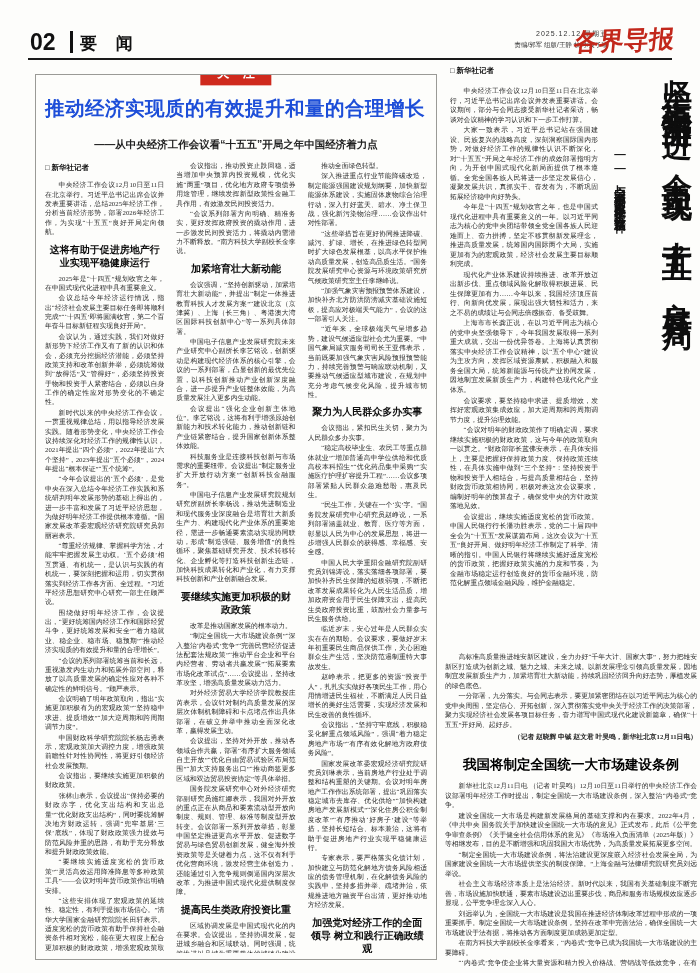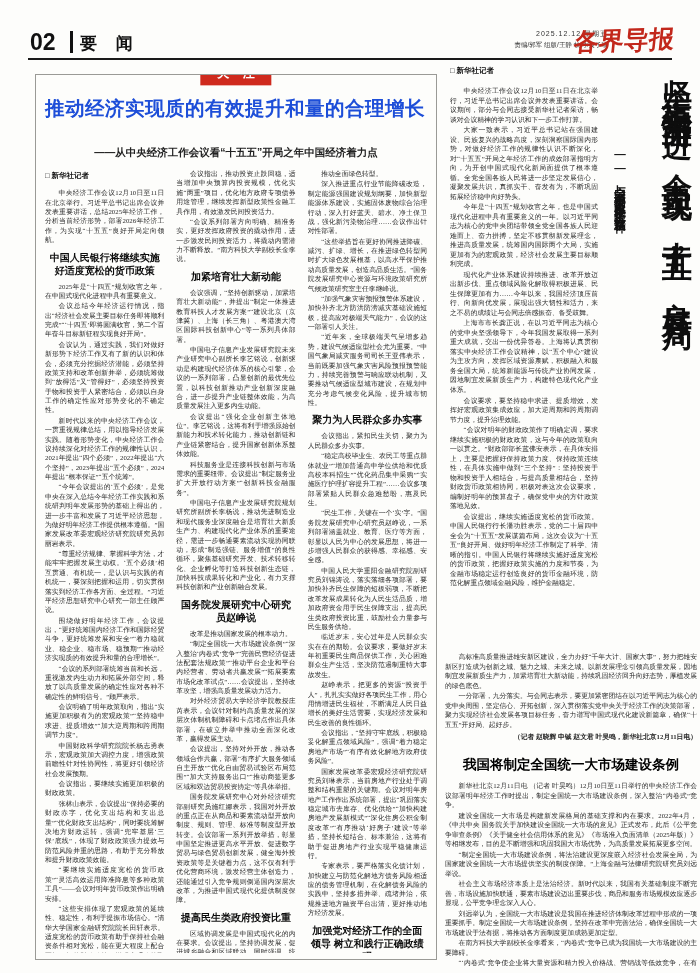--- a/index.html
+++ b/index.html
@@ -19,21 +19,21 @@
         transform:skewX(-8deg) rotate(-2deg);font-family:"DejaVu Serif","Liberation Serif",serif;}
   #hdr-rule{position:absolute;left:28px;top:58px;width:644px;height:2px;background:#1a1a1a;}
   
   #left-box{position:absolute;left:35px;top:74px;width:402px;height:886px;border:1px solid #9a9a96;
         box-sizing:border-box;padding:14px 9px 6px 9px;display:flex;flex-direction:column;overflow:hidden;}
   #focus-badge{position:absolute;left:50%;top:0;transform:translate(-50%,-55%);background:#cf2a1d;color:#fff;
         font-family:"Liberation Sans","DejaVu Sans",sans-serif;font-weight:bold;font-size:12px;
         letter-spacing:5px;padding:3px 12px 3px 17px;}
   #left-headline{text-align:left;font-size:19.5px;font-weight:800;letter-spacing:0.5px;color:#1d4ed8;
         font-family:"Liberation Sans","DejaVu Sans",sans-serif;margin-top:6px;white-space:nowrap;}
-  #left-subheadline{text-align:center;font-size:10.5px;font-weight:bold;color:#222;margin-top:24px;
+  #left-subheadline{text-align:center;font-size:10.5px;font-weight:bold;color:#222;margin-top:16px;
         font-family:"Liberation Sans","DejaVu Sans",sans-serif;}
   #left-cols{display:flex;gap:12px;margin-top:9px;flex:1;overflow:hidden;}
   .col{flex:1;overflow:hidden;font-size:6.8px;line-height:1.38;text-align:justify;color:#2a2a2a;}
   .byline{font-family:"Liberation Sans","DejaVu Sans",sans-serif;font-weight:bold;font-size:7.5px;
         margin:2px 0 7px 0;color:#111;}
   .para{text-indent:2em;margin:0 0 1px 0;}
   .sec-h{font-family:"Liberation Sans","DejaVu Sans",sans-serif;font-weight:bold;font-size:10px;
         text-align:center;color:#0d0d0d;margin:6px 0 5px 0;line-height:1.3;}
   .sig{text-align:right;font-weight:bold;font-size:6.8px;margin-top:3px;}
   
@@ -71,21 +71,21 @@
 
   <div id="left-box">
     <div id="focus-badge">关 注</div>
     <div id="left-headline">推动经济实现质的有效提升和量的合理增长</div>
     <div id="left-subheadline">——从中央经济工作会议看“十五五”开局之年中国经济着力点</div>
     <div id="left-cols">
       <div class="col">
         <div class="byline">□ 新华社记者</div>
         <div>
             <div class="para">中央经济工作会议12月10日至11日在北京举行。习近平总书记出席会议并发表重要讲话，总结2025年经济工作，分析当前经济形势，部署2026年经济工作，为实现“十五五”良好开局定向领航。</div>
-            <div class="sec-h">中国人民银行将继续实施好适度宽松的货币政策</div>
+            <div class="sec-h">这将有助于促进房地产行业实现平稳健康运行</div>
             <div class="para">2025年是“十四五”规划收官之年，在中国式现代化进程中具有重要意义。</div>
             <div class="para">会议总结今年经济运行情况，指出“经济社会发展主要目标任务即将顺利完成”“‘十四五’即将圆满收官，第二个百年奋斗目标新征程实现良好开局”。</div>
             <div class="para">会议认为，通过实践，我们对做好新形势下经济工作又有了新的认识和体会，必须充分挖掘经济潜能，必须坚持政策支持和改革创新并举，必须统筹做到“放得活”又“管得好”，必须坚持投资于物和投资于人紧密结合，必须以自身工作的确定性应对形势变化的不确定性。</div>
             <div class="para">新时代以来的中央经济工作会议，一贯重视规律总结，用以指导经济发展实践。随着形势变化，中央经济工作会议持续深化对经济工作的规律性认识，2021年提出“四个必须”，2022年提出“六个坚持”，2023年提出“五个必须”，2024年提出“根本保证”“五个统筹”。</div>
             <div class="para">“今年会议提出的‘五个必须’，是党中央在深入总结今年经济工作实践和系统研判明年发展形势的基础上得出的，进一步丰富和发展了习近平经济思想，为做好明年经济工作提供根本遵循。”国家发展改革委宏观经济研究院研究员郭丽岩表示。</div>
             <div class="para">“尊重经济规律、掌握科学方法，才能牢牢把握发展主动权。‘五个必须’相互贯通、有机统一，是认识与实践的有机统一，要深刻把握和运用，切实贯彻落实到经济工作各方面、全过程。”习近平经济思想研究中心研究一部主任顾严说。</div>
             <div class="para">围绕做好明年经济工作，会议提出，“更好统筹国内经济工作和国际经贸斗争，更好统筹发展和安全”“着力稳就业、稳企业、稳市场、稳预期”“推动经济实现质的有效提升和量的合理增长”。</div>
             <div class="para">“会议的系列部署统筹当前和长远，重视激发内生动力和拓展外部空间，释放了以高质量发展的确定性应对各种不确定性的鲜明信号。”顾严表示。</div>
             <div class="para">会议明确了明年政策取向，指出“实施更加积极有为的宏观政策”“坚持稳中求进、提质增效”“加大逆周期和跨周期调节力度”。</div>
             <div class="para">中国财政科学研究院院长杨志勇表示，宏观政策加大调控力度，增强政策前瞻性针对性协同性，将更好引领经济社会发展预期。</div>
@@ -97,21 +97,21 @@
       </div>
       <div class="col">
           <div class="para">会议指出，推动投资止跌回稳，适当增加中央预算内投资规模，优化实施“两重”项目，优化地方政府专项债券用途管理，继续发挥新型政策性金融工具作用，有效激发民间投资活力。</div>
           <div class="para">“会议系列部署方向明确、精准务实，更好发挥政府投资的撬动作用，进一步激发民间投资活力，将撬动内需潜力不断释放。”南方科技大学副校长金李说。</div>
           <div class="sec-h">加紧培育壮大新动能</div>
           <div class="para">会议强调，“坚持创新驱动，加紧培育壮大新动能”，并提出“制定一体推进教育科技人才发展方案”“建设北京（京津冀）、上海（长三角）、粤港澳大湾区国际科技创新中心”等一系列具体部署。</div>
           <div class="para">中国电子信息产业发展研究院未来产业研究中心副所长李艺铭说，创新驱动是构建现代经济体系的核心引擎，会议的一系列部署，凸显创新的最优先位置，以科技创新推动产业创新深度融合，进一步提升产业链整体效能，为高质量发展注入更多内生动能。</div>
           <div class="para">会议提出“强化企业创新主体地位”。李艺铭说，这将有利于增强原始创新能力和技术转化能力，推动创新链和产业链紧密结合，提升国家创新体系整体效能。</div>
           <div class="para">科技服务业是连接科技创新与市场需求的重要纽带。会议提出“制定服务业扩大开放行动方案”“创新科技金融服务”。</div>
           <div class="para">中国电子信息产业发展研究院规划研究所副所长李杨说，推动先进制造业和现代服务业深度融合是培育壮大新质生产力、构建现代化产业体系的重要途径，需进一步畅通要素流动实现协同联动，形成“制造强链、服务增值”的良性循环，聚焦基础研究开发、技术转移转化、企业孵化等打造科技创新生态链，加快科技成果转化和产业化，有力支撑科技创新和产业创新融合发展。</div>
-          <div class="sec-h">国务院发展研究中心研究员赵峥说</div>
+          <div class="sec-h">要继续实施更加积极的财政政策</div>
           <div class="para">改革是推动国家发展的根本动力。</div>
           <div class="para">“制定全国统一大市场建设条例”“深入整治‘内卷式’竞争”“完善民营经济促进法配套法规政策”“推动平台企业和平台内经营者、劳动者共赢发展”“拓展要素市场化改革试点”……会议提出，坚持改革攻坚，增强高质量发展动力活力。</div>
           <div class="para">对外经济贸易大学经济学院教授庄芮表示，会议针对制约高质量发展的深层次体制机制障碍和卡点堵点作出具体部署，在破立并举中推动全面深化改革，赢得发展主动。</div>
           <div class="para">会议提出，坚持对外开放，推动各领域合作共赢，部署“有序扩大服务领域自主开放”“优化自由贸易试验区布局范围”“加大支持服务出口”“推动商签更多区域和双边贸易投资协定”等具体举措。</div>
           <div class="para">国务院发展研究中心对外经济研究部副研究员施红娜表示，我国对外开放的重点正在从商品和要素流动型开放向制度、规则、管理、标准等制度型开放转变。会议部署一系列开放举措，彰显中国坚定推进更高水平开放、促进数字贸易与绿色贸易创新发展，健全海外投资政策等是关键着力点，这不仅有利于优化营商环境，激发经营主体创造力，还能通过引入竞争规则倒逼国内深层次改革，为推进中国式现代化提供制度保障。</div>
           <div class="sec-h">提高民生类政府投资比重</div>
           <div class="para">区域协调发展是中国式现代化的内在要求。会议提出，坚持协调发展，促进城乡融合和区域联动。同时强调，统筹推进以县城为重要载体的城镇化建设和乡村全面振兴，推动县域经济高质量发展。</div>
         </div>
       <div class="col">
           <div class="para">推动全面绿色转型。</div>

